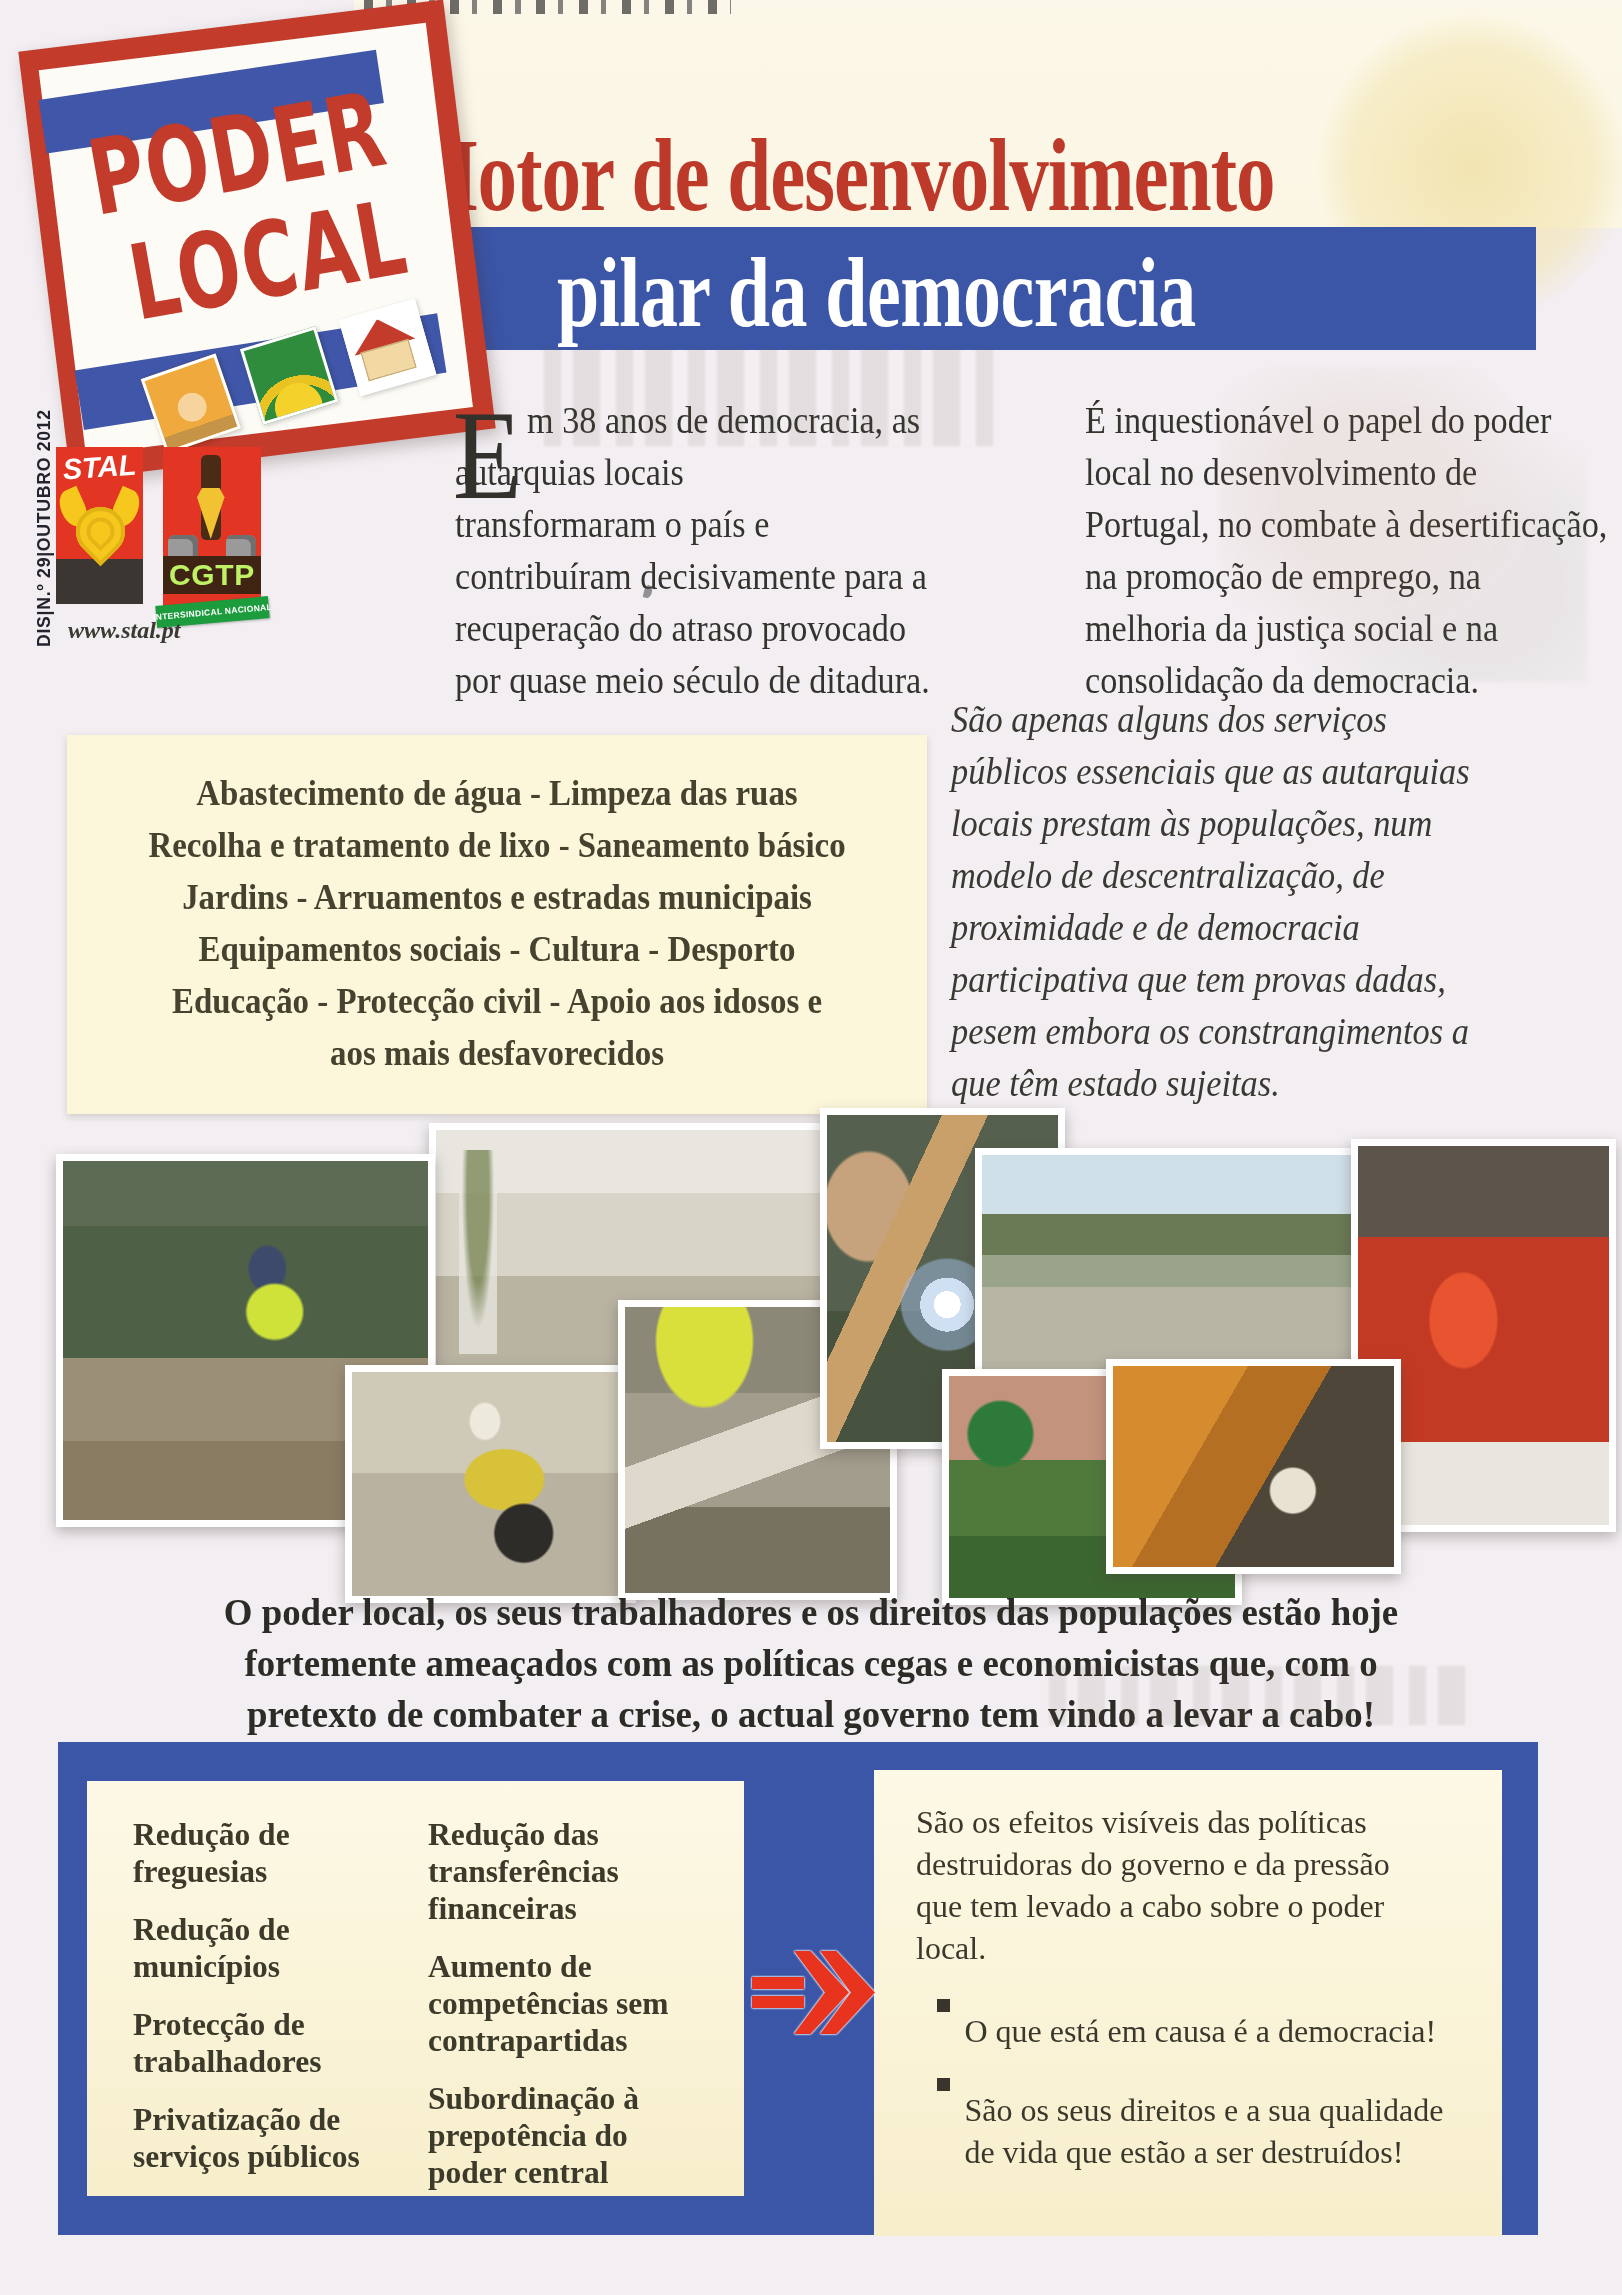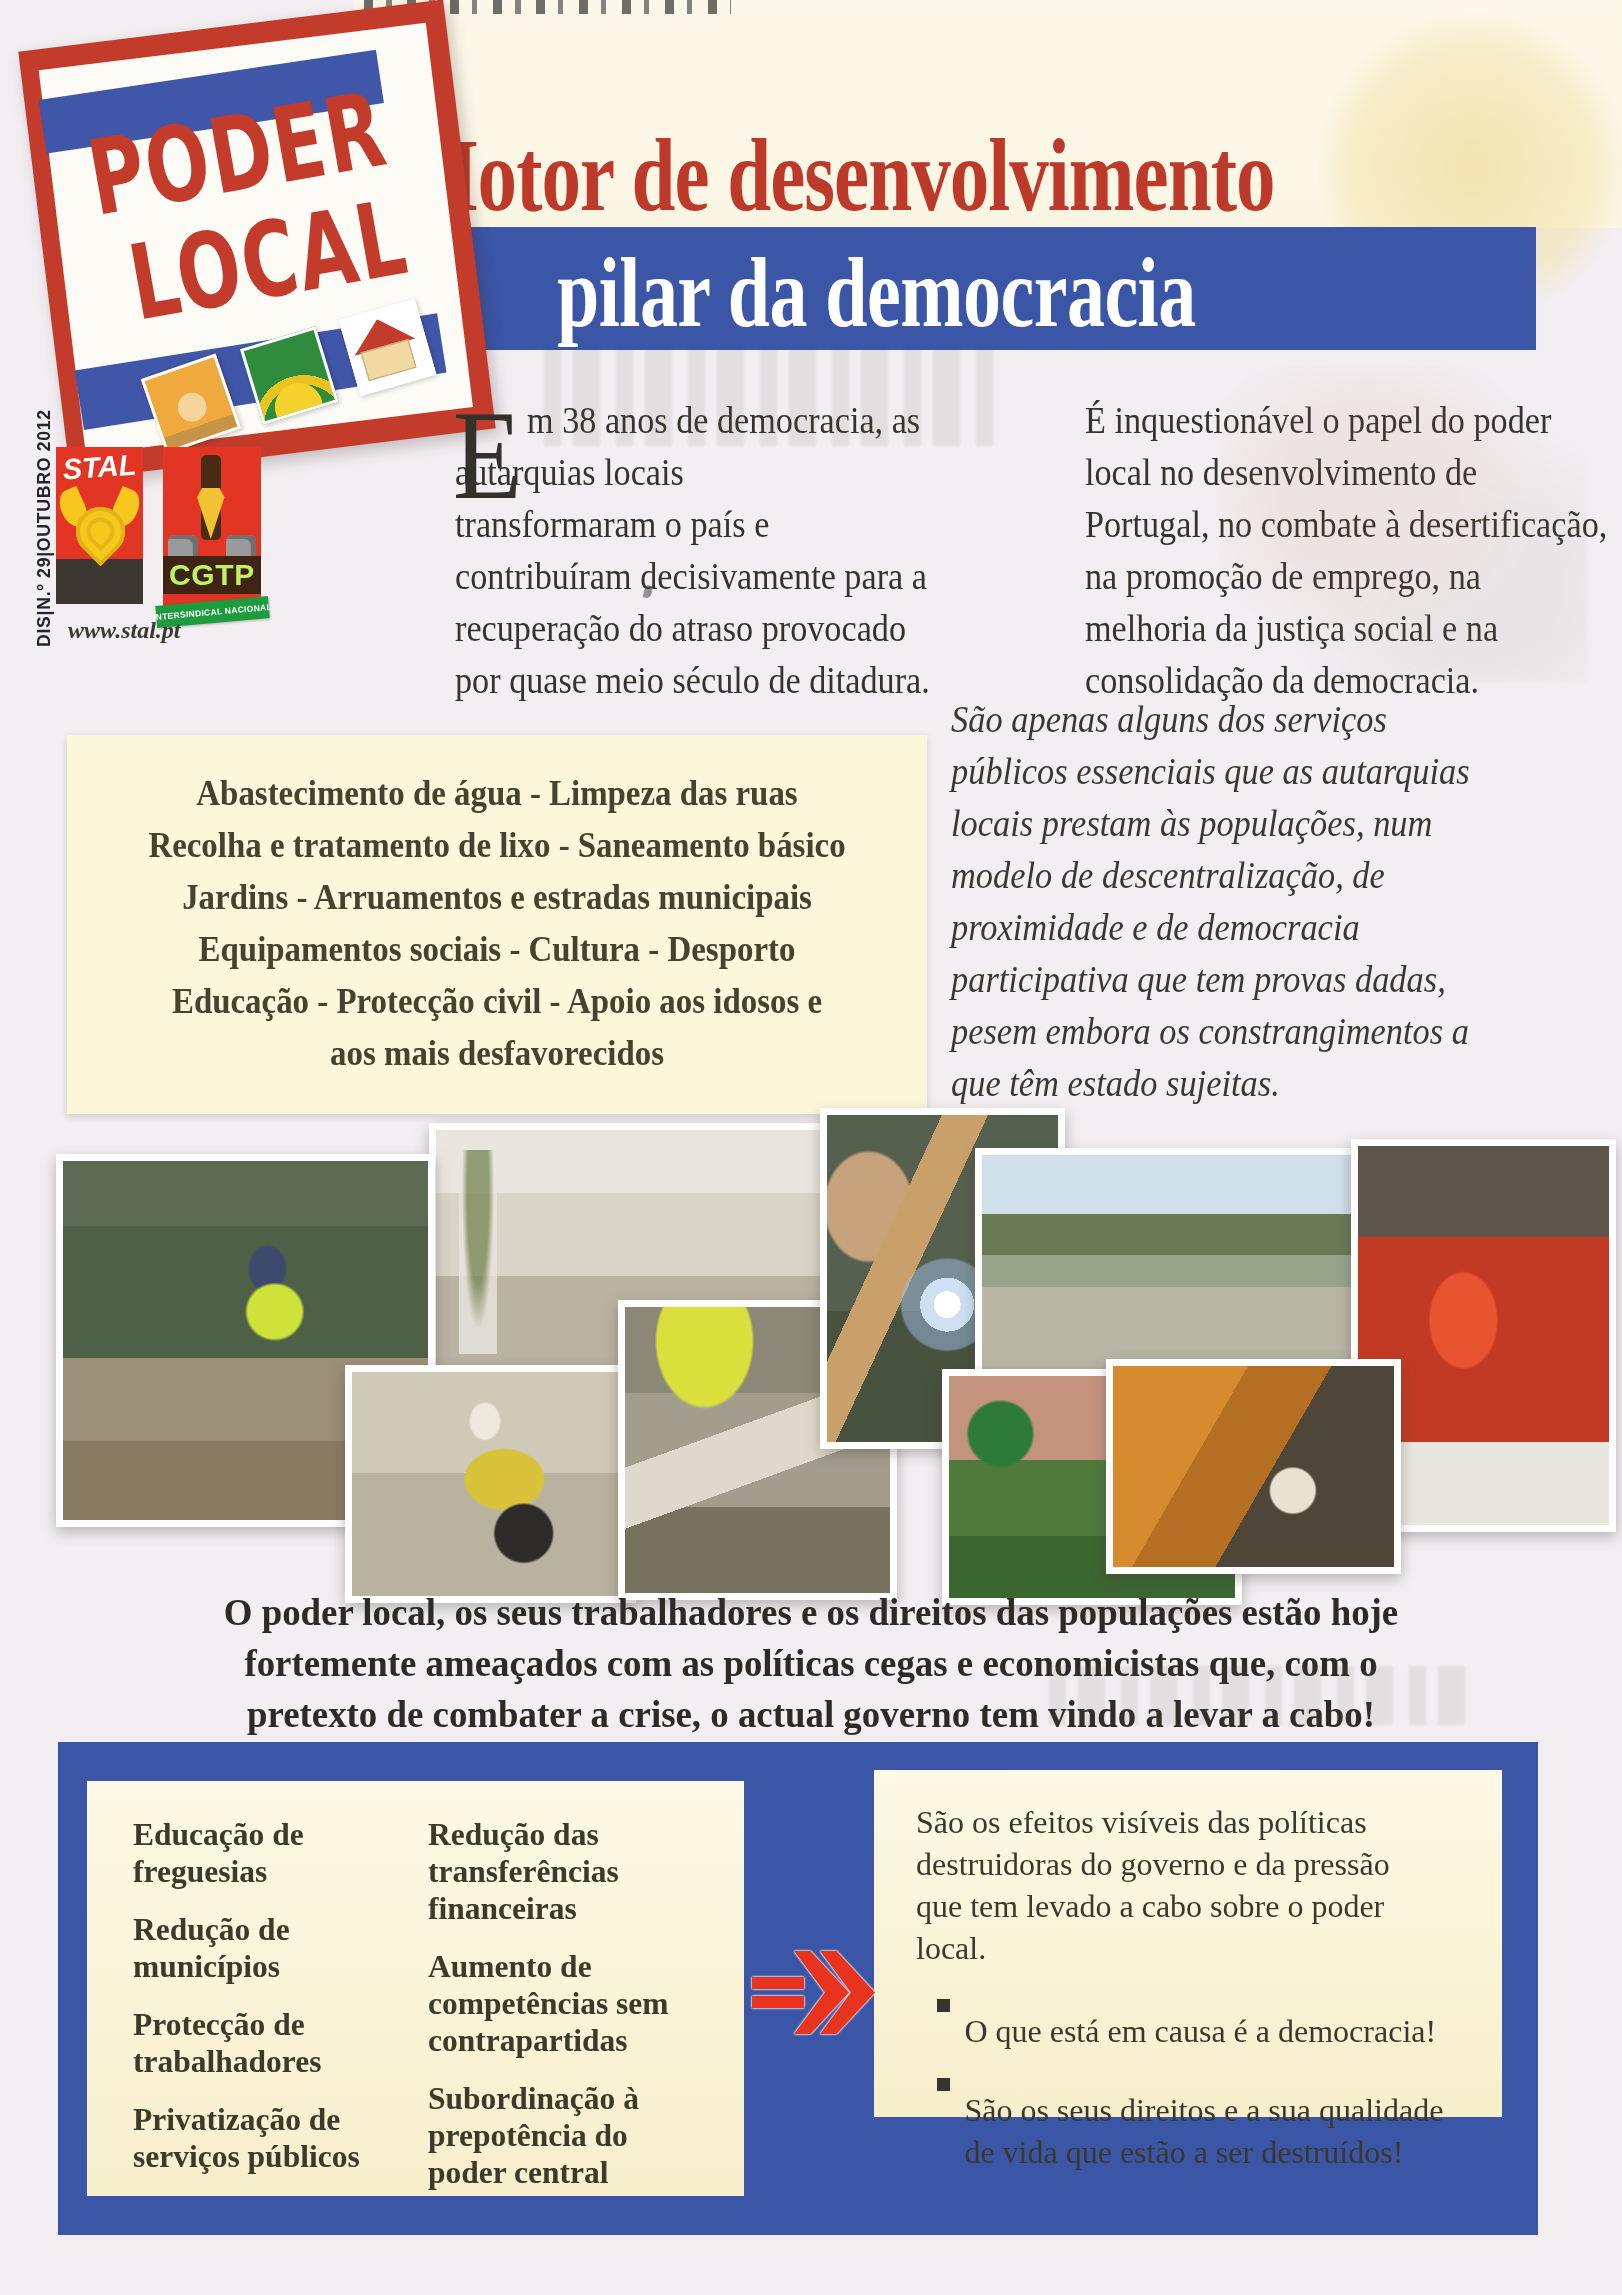--- a/index.html
+++ b/index.html
@@ -136,21 +136,21 @@
      linear-gradient(120deg,#d78b2f 0 34%,#b46f22 34% 55%,#4e4638 55% 100%);}
 
   
   .statement{left:56px;top:1587px;width:1510px;text-align:center;transform:scaleX(.97);transform-origin:center top;}
   .statement .ln{height:51px;line-height:51px;font-size:38px;font-weight:bold;color:#2d2b26;}
 
   
   .tbox{left:58px;top:1742px;width:1480px;height:493px;background:#3b55a7;}
   .panel{position:absolute;background:linear-gradient(180deg,#fdf9e6 0%,#f7eecb 100%);}
   .panel-l{left:29px;top:39px;width:657px;height:415px;}
-  .panel-r{left:816px;top:27.5px;width:628px;height:347px;}
+  .panel-r{left:816px;top:27.5px;width:628px;height:466px;}
   .tcol{position:absolute;top:35px;font-size:31.5px;font-weight:bold;color:#3c3a2a;line-height:37px;}
   .tcol1{left:46px;width:249px;}
   .tcol2{left:341px;width:283px;}
   .titem{margin-bottom:21px;}
   .effects{position:absolute;left:42px;top:31.5px;font-size:32px;color:#3a382c;}
   .effects .ln{height:42px;line-height:42px;}
   .bullets{position:absolute;left:63px;top:216px;width:531px;}
   .bullet{display:flex;margin-bottom:13px;}
   .bullet .sq{flex:0 0 auto;width:13px;height:13px;background:#3a352c;margin:13px 14.4px 0 0;}
   .bullet .btxt{font-size:32px;line-height:42px;color:#3a382c;margin-top:24px;}
@@ -268,21 +268,21 @@
 
   <div class="abs statement">
     <div class="ln">O poder local, os seus trabalhadores e os direitos das populações estão hoje</div>
     <div class="ln">fortemente ameaçados com as políticas cegas e economicistas que, com o</div>
     <div class="ln">pretexto de combater a crise, o actual governo tem vindo a levar a cabo!</div>
   </div>
 
   <div class="abs tbox">
     <div class="panel panel-l">
       <div class="tcol tcol1">
-        <div class="titem">Educação de freguesias</div>
+        <div class="titem">Redução de freguesias</div>
         <div class="titem">Redução de municípios</div>
         <div class="titem">Protecção de trabalhadores</div>
         <div class="titem">Privatização de serviços públicos</div>
       </div>
       <div class="tcol tcol2">
         <div class="titem">Redução das transferências financeiras</div>
         <div class="titem">Aumento de competências sem contrapartidas</div>
         <div class="titem">Subordinação à prepotência do poder central</div>
       </div>
     </div>

